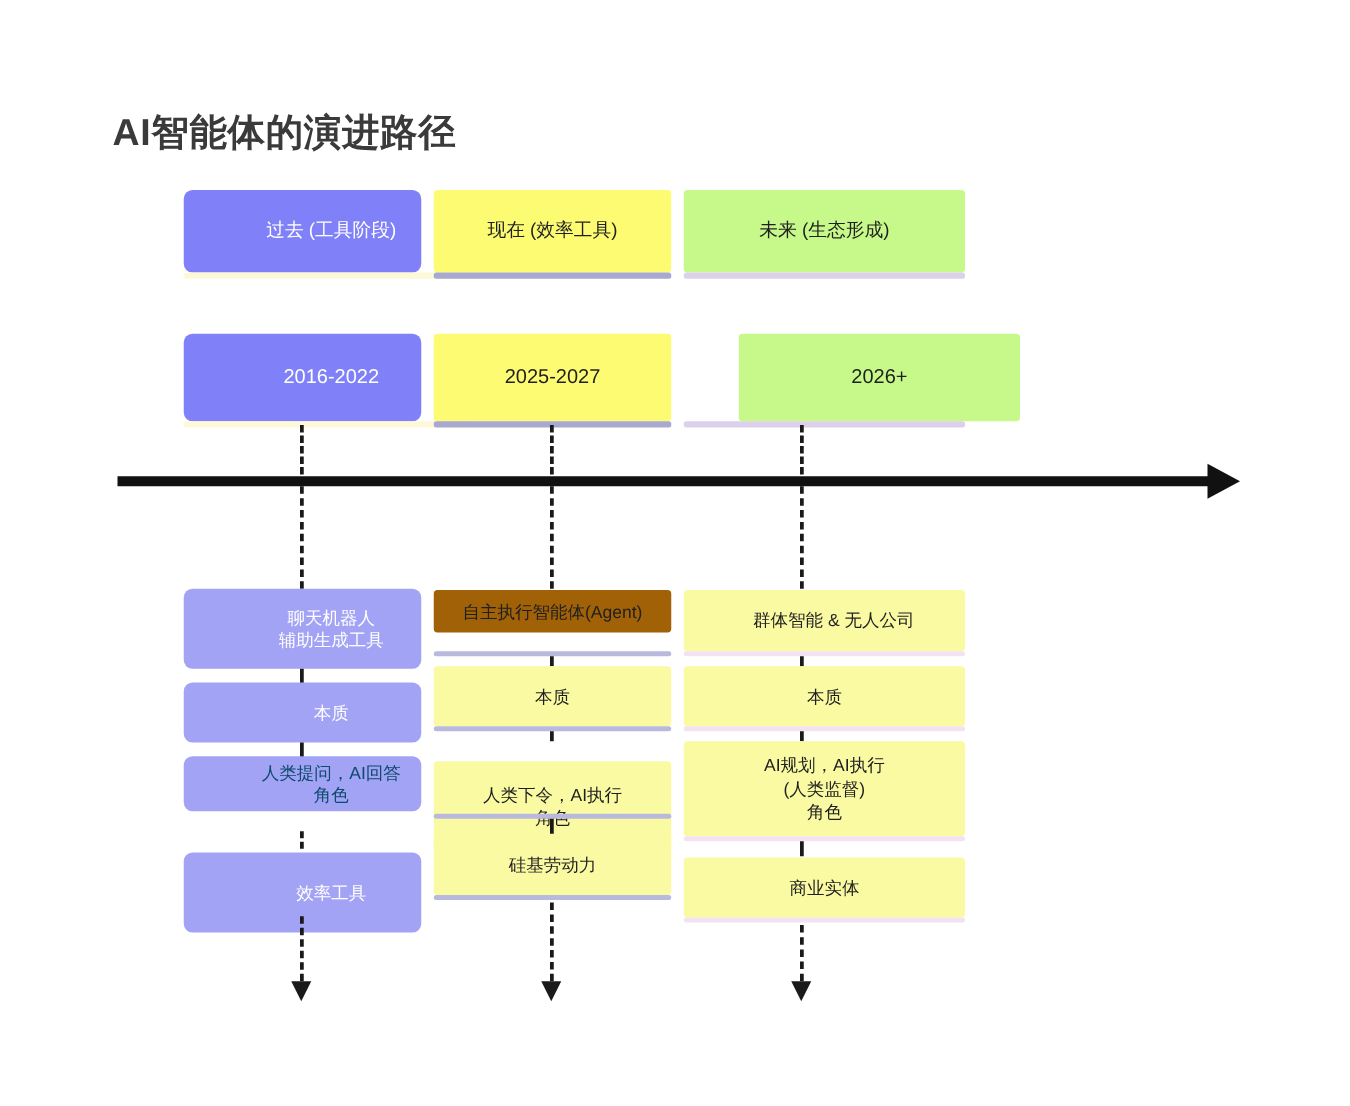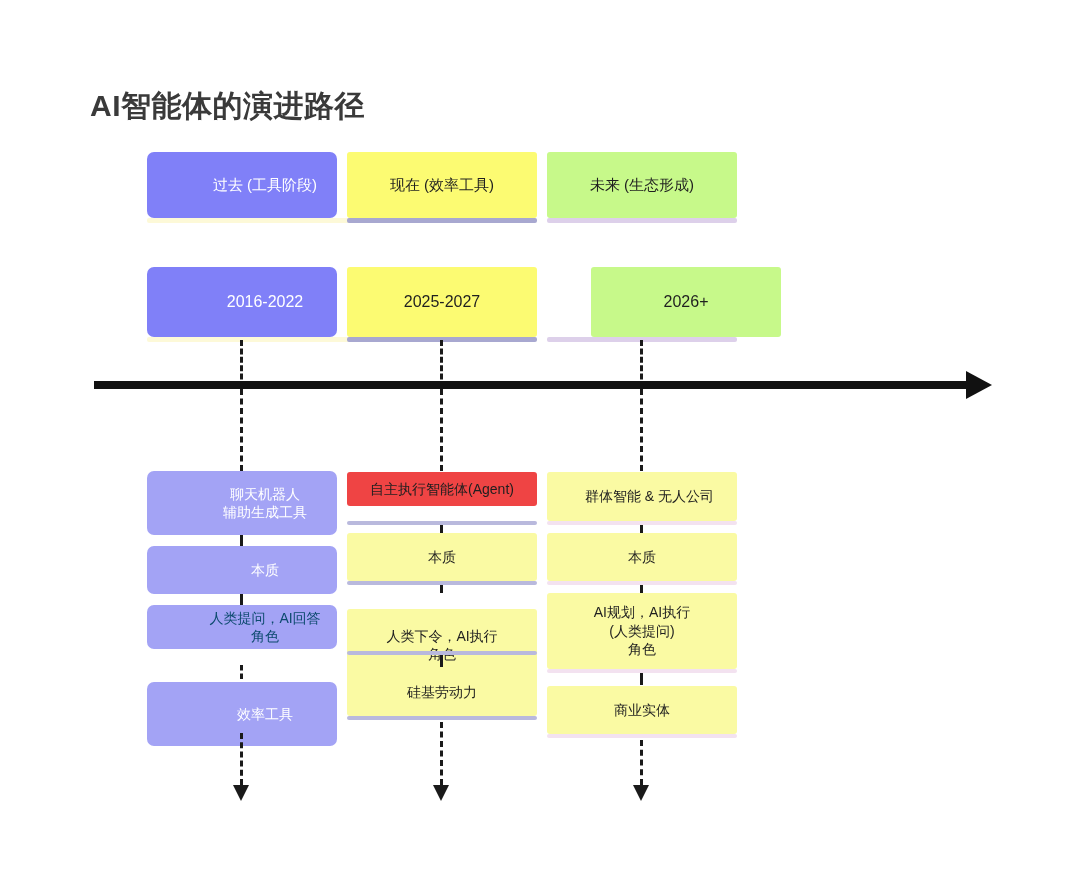--- a/index.html
+++ b/index.html
@@ -91,21 +91,21 @@
     width: 0;
     height: 0;
     border-left: 8px solid transparent;
     border-right: 8px solid transparent;
     border-top: 16px solid #1a1a1a;
   }
 
   
   .col1 { left: 147px; width: 190px; padding-left: 46px; }
   .col2 { left: 347px; width: 190px; }
-  .col3 { left: 547px; width: 190px; }
+  .col3 { left: 547px; width: 225px; }
 </style>
 </head>
 <body>
 
 <div id="page-title">AI智能体的演进路径</div>
 
 <div class="tbox header-box col1" style="background:#8080f8;color:#ffffff;">过去 (工具阶段)</div>
 <div class="shadowbar col1" style="top:218px;background:#fdf9d8;"></div>
 
 <div class="tbox header-box col2 flat" style="background:#fcfb72;color:#1f1f1f;">现在 (效率工具)</div>
@@ -143,21 +143,21 @@
 
 <div class="tbox col1" style="top:605px;height:44px;font-size:14px;background:#a3a3f5;color:#0c4a6e;">人类提问，AI回答
 角色</div>
 <div class="dashline" style="left:240px;top:665px;height:14px;"></div>
 
 <div class="tbox col1" style="top:682px;height:64px;font-size:14px;background:#a3a3f5;color:#ffffff;">效率工具</div>
 
 <div class="dashline" style="left:240px;top:733px;height:52px;"></div>
 <div class="downarrow" style="left:233px;top:785px;"></div>
 
-<div class="tbox col2 flat" style="top:472px;height:34px;font-size:14px;background:#ef4444;color:#1f1f1f;">自主执行智能体(Agent)</div>
+<div class="tbox col2 flat" style="top:472px;height:34px;font-size:14px;background:#a16207;color:#1f1f1f;">自主执行智能体(Agent)</div>
 <div class="shadowbar col2" style="top:521px;height:4px;background:#b9b9dd;"></div>
 <div class="dashline" style="left:440px;top:525px;height:8px;"></div>
 
 <div class="tbox col2 flat" style="top:533px;height:48px;font-size:14px;background:#fafaa3;color:#1f1f1f;">本质</div>
 <div class="shadowbar col2" style="top:581px;height:4px;background:#b9b9dd;"></div>
 <div class="dashline" style="left:440px;top:585px;height:8px;"></div>
 
 <div class="tbox col2 flat" style="top:609px;height:72px;font-size:14px;background:#fafaa3;color:#1f1f1f;">人类下令，AI执行
 角色</div>
 <div class="shadowbar col2" style="top:651px;height:4px;background:#b9b9dd;"></div>
@@ -171,21 +171,21 @@
 
 <div class="tbox col3 flat" style="top:472px;height:49px;font-size:14px;background:#fafaa3;color:#1f1f1f;padding-left:15px;">群体智能 &amp; 无人公司</div>
 <div class="shadowbar col3" style="top:521px;height:4px;background:#f3e2f0;"></div>
 <div class="dashline" style="left:640px;top:525px;height:8px;"></div>
 
 <div class="tbox col3 flat" style="top:533px;height:48px;font-size:14px;background:#fafaa3;color:#1f1f1f;">本质</div>
 <div class="shadowbar col3" style="top:581px;height:4px;background:#f3e2f0;"></div>
 <div class="dashline" style="left:640px;top:585px;height:8px;"></div>
 
 <div class="tbox col3 flat" style="top:593px;height:76px;font-size:14px;background:#fafaa3;color:#1f1f1f;">AI规划，AI执行
-(人类提问)
+(人类监督)
 角色</div>
 <div class="shadowbar col3" style="top:669px;height:4px;background:#f3e2f0;"></div>
 <div class="dashline" style="left:640px;top:673px;height:12px;"></div>
 
 <div class="tbox col3 flat" style="top:686px;height:48px;font-size:14px;background:#fafaa3;color:#1f1f1f;">商业实体</div>
 <div class="shadowbar col3" style="top:734px;height:4px;background:#f3e2f0;"></div>
 
 <div class="dashline" style="left:640px;top:740px;height:45px;"></div>
 <div class="downarrow" style="left:633px;top:785px;"></div>
 

